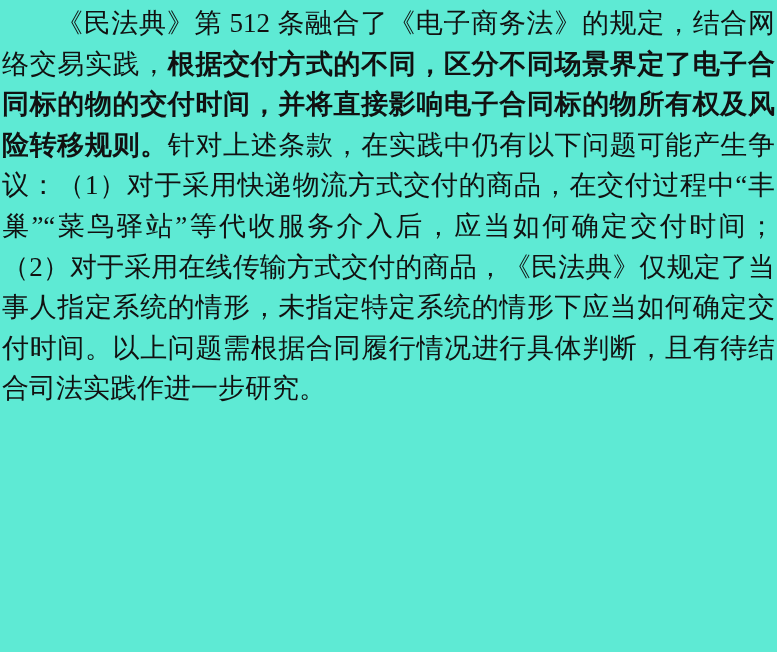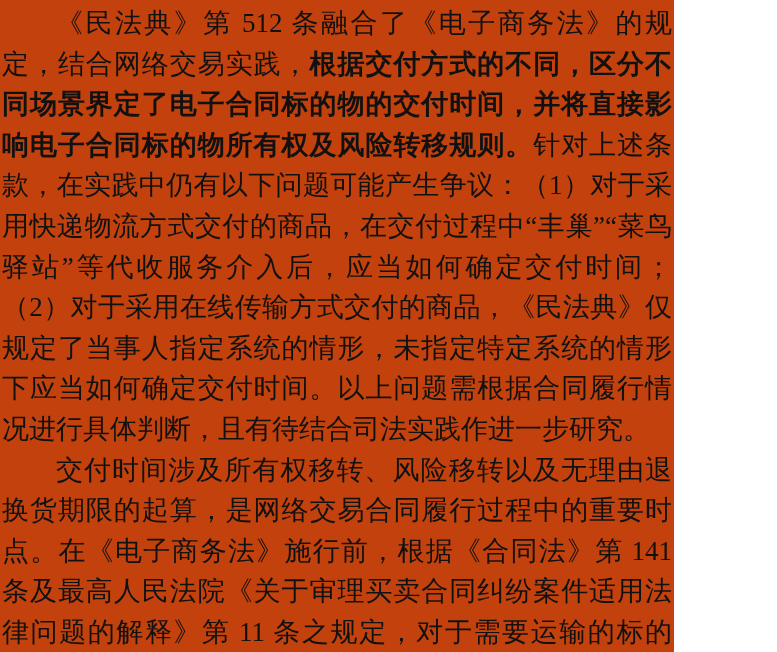--- a/index.html
+++ b/index.html
@@ -1,24 +1,24 @@
 <!DOCTYPE html>
 <html><head>
 <meta charset="utf-8">
 <style>
   html, body {
     margin: 0;
     padding: 0;
     background: #ffffff;
   }
   .page {
-    width: 674px;
+    width: 777px;
     height: 652px;
     box-sizing: border-box;
-    background: #c2410c;
+    background: #5eead4;
     overflow: hidden;
     padding: 3px 2px 14px 2px;
   }
   .doc-text {
     font-family: "Liberation Serif", "DejaVu Serif", serif;
     font-size: 27px;
     line-height: 40.6px;
     color: #111111;
     text-align: justify;
   }
@@ -32,17 +32,14 @@
   }
 </style>
 </head>
 <body>
 
 <div class="page">
   <div class="doc-text">
     <p>
       <span>《民法典》第 512 条融合了《电子商务法》的规定，结合网络交易实践，</span><span class="run-bold">根据交付方式的不同，区分不同场景界定了电子合同标的物的交付时间，并将直接影响电子合同标的物所有权及风险转移规则。</span><span>针对上述条款，在实践中仍有以下问题可能产生争议：（1）对于采用快递物流方式交付的商品，在交付过程中“丰巢”“菜鸟驿站”等代收服务介入后，应当如何确定交付时间；（2）对于采用在线传输方式交付的商品，《民法典》仅规定了当事人指定系统的情形，未指定特定系统的情形下应当如何确定交付时间。以上问题需根据合同履行情况进行具体判断，且有待结合司法实践作进一步研究。</span>
     </p>
-    <p>
-      <span>交付时间涉及所有权移转、风险移转以及无理由退换货期限的起算，是网络交易合同履行过程中的重要时点。在《电子商务法》施行前，根据《合同法》第 141 条及最高人民法院《关于审理买卖合同纠纷案件适用法律问题的解释》第 11 条之规定，对于需要运输的标的物，货交第一承运人就完成交付，且商品毁损灭失的风险由买家承担。而在网络交易中，消费者与商家存在更</span>
-    </p>
   </div>
 </div>
 
 </body></html>

